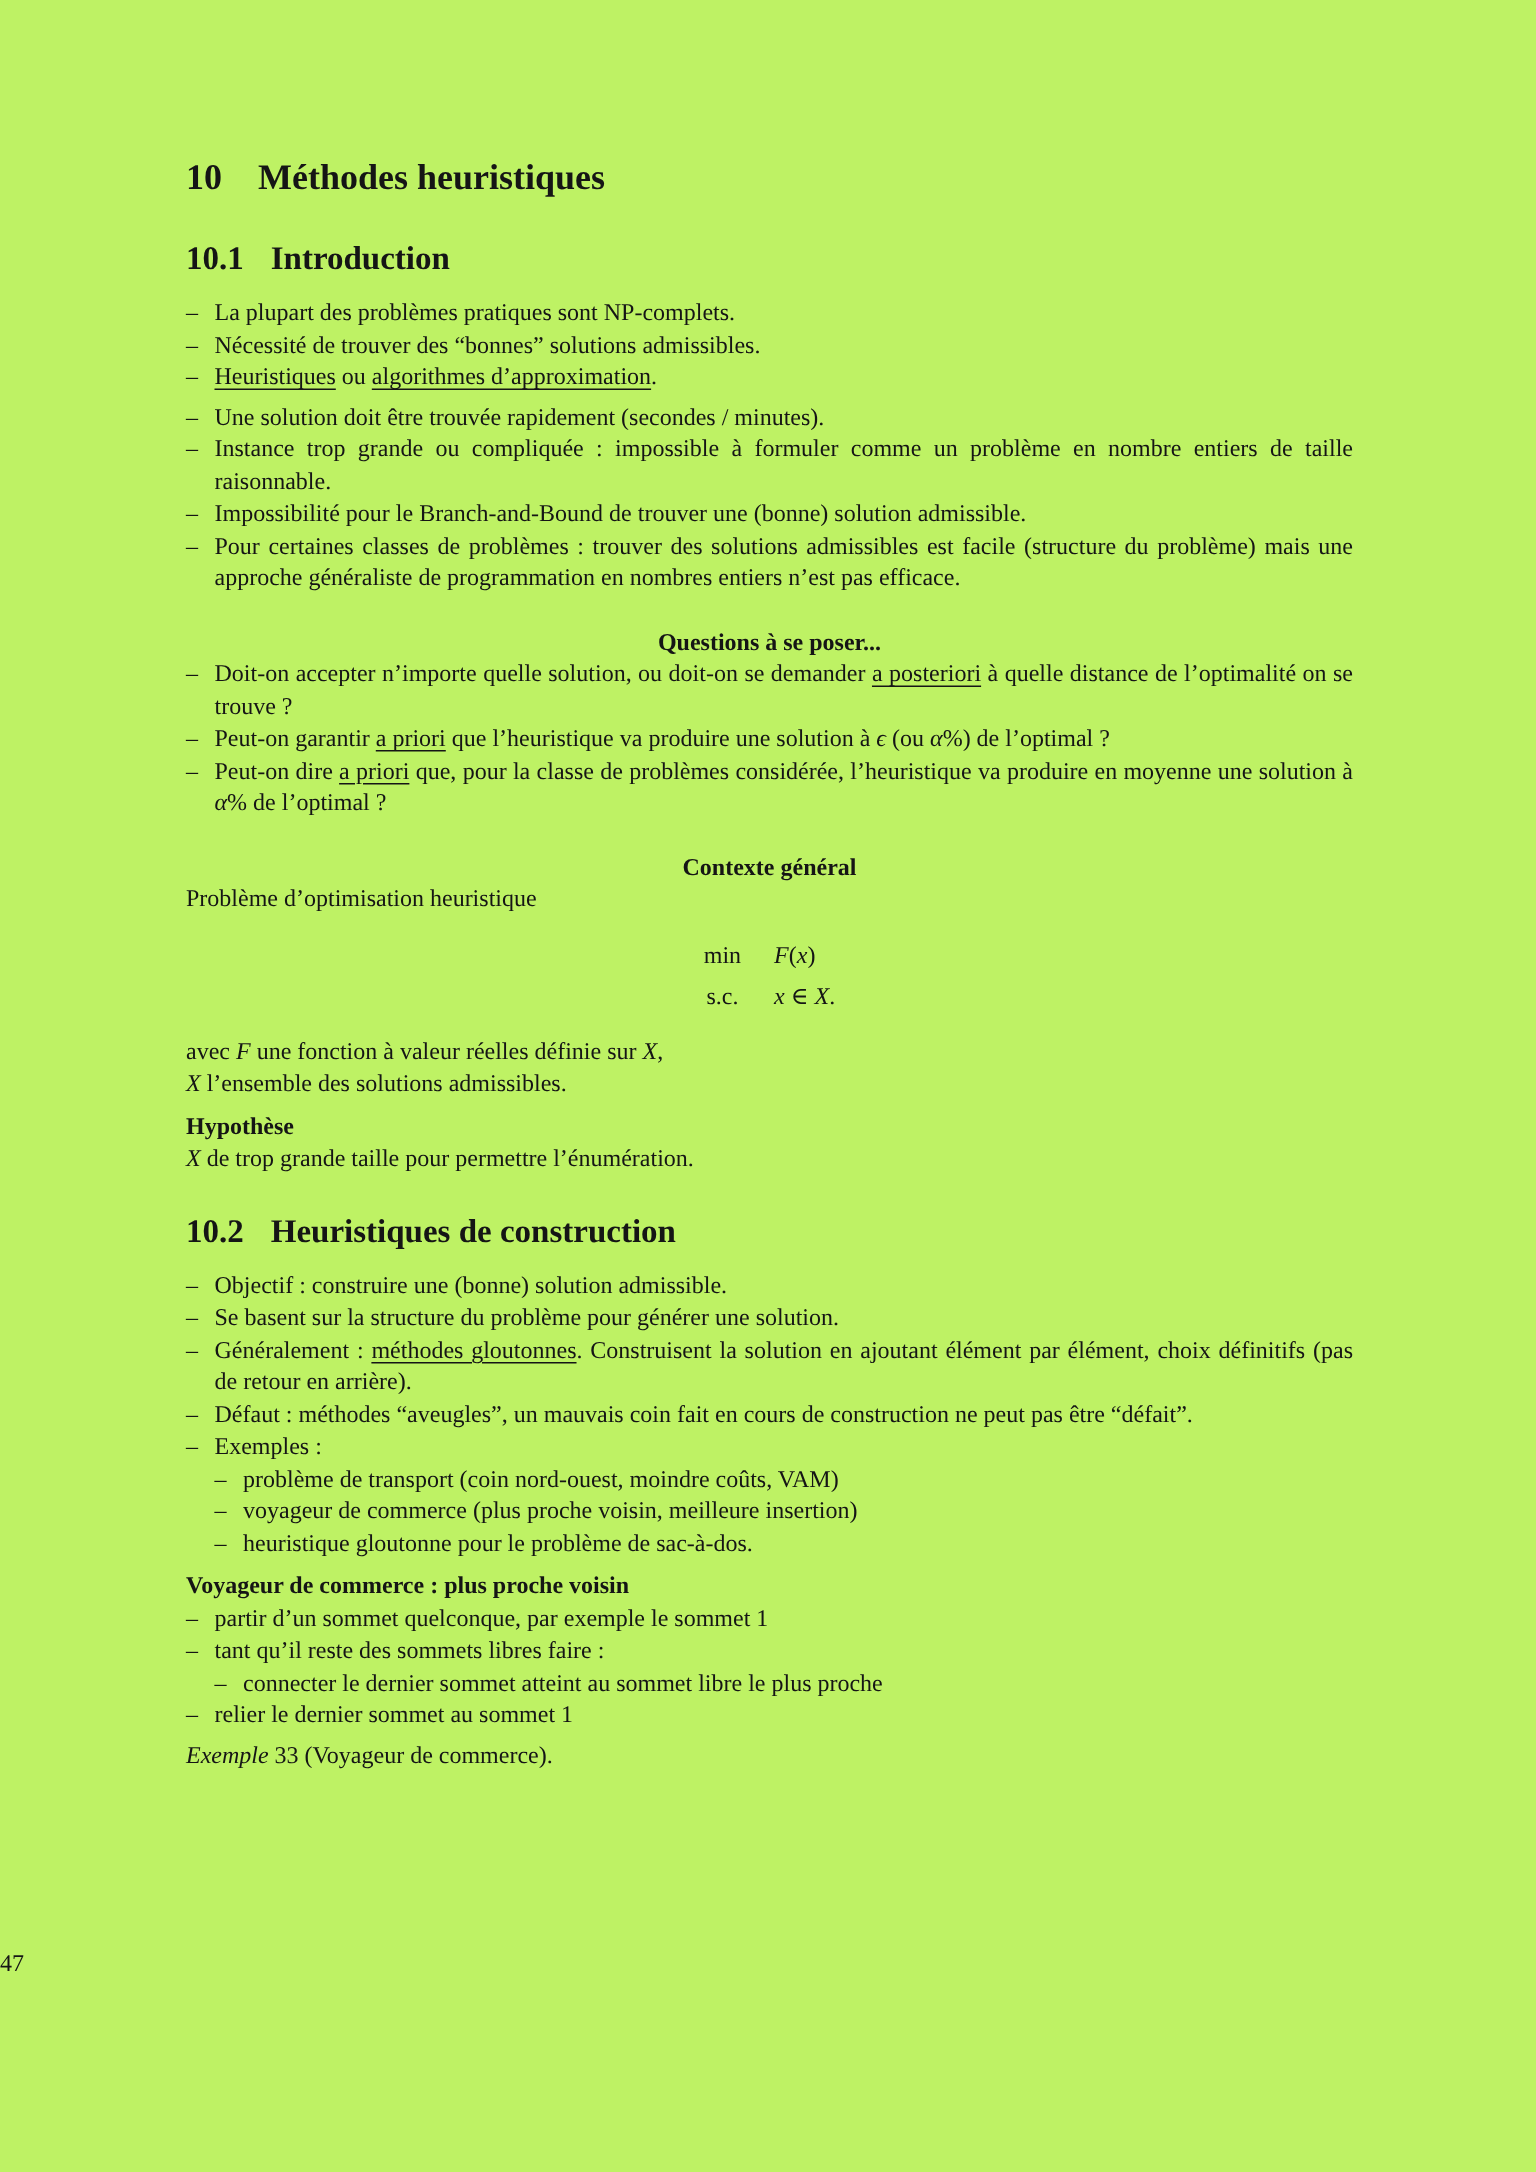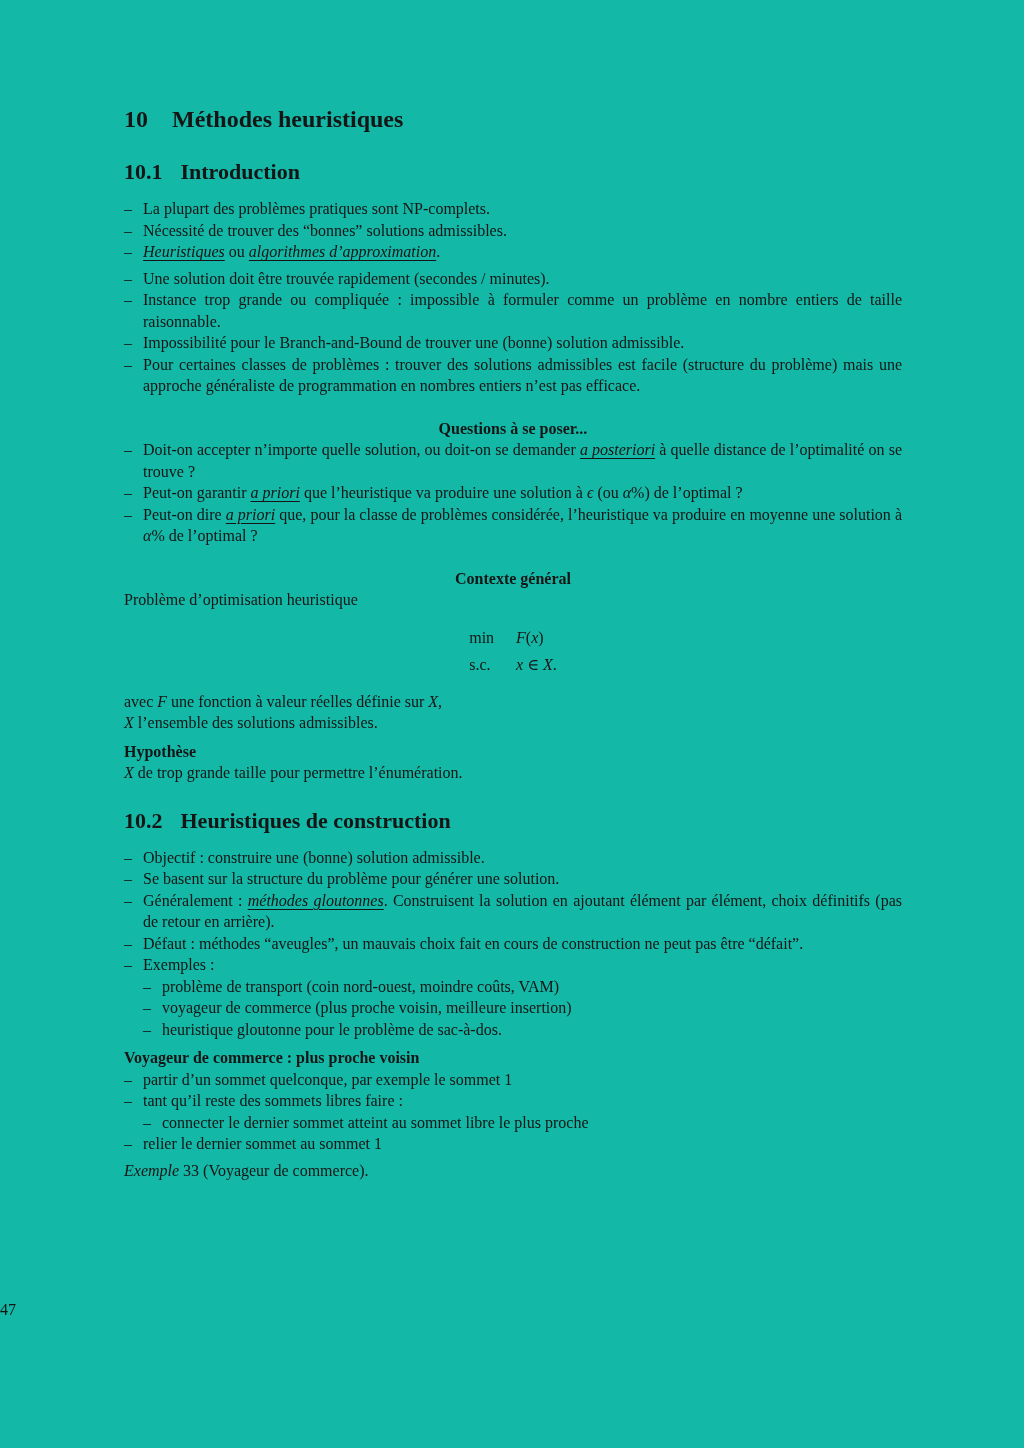--- a/index.html
+++ b/index.html
@@ -1,21 +1,21 @@
 <!DOCTYPE html>
 <html><head>
 <meta charset="utf-8">
 <style>
   html, body { margin: 0; padding: 0; background: #ffffff; }
   .page {
     position: relative;
     width: 1024px;
     height: 1448px;
     box-sizing: border-box;
-    background: #14b8a6;
+    background: #bef264;
     color: #151515;
     font-family: "Liberation Serif", "DejaVu Serif", serif;
     font-size: 16px;
     line-height: 21.5px;
     padding: 104px 122px 0 124px;
     overflow: hidden;
   }
   h1.sec {
     font-size: 24px;
     line-height: 30px;
@@ -39,23 +39,23 @@
   .itext { flex: 1 1 auto; text-align: justify; }
   .para { margin: 0; }
   .mathblock {
     display: grid;
     grid-template-columns: auto auto;
     column-gap: 22px;
     row-gap: 6px;
     width: fit-content;
     margin: 16px auto 15px auto;
   }
-  .mlabel { text-align: left; }
+  .mlabel { text-align: center; }
   .it { font-style: italic; }
-  .ul { text-decoration: underline; text-underline-offset: 3px; text-decoration-thickness: 1px; font-style: italic; }
+  .ul { text-decoration: underline; text-underline-offset: 3px; text-decoration-thickness: 1px; }
   .exline { margin-top: 2px; }
   .pagenum {
     position: absolute;
     left: 0; right: 0;
     top: 1299px;
   }
 </style>
 </head>
 <body>
 
@@ -141,21 +141,21 @@
     <div class="item">
       <span class="dash">–</span>
       <div class="itext"><span>Se basent sur la structure du problème pour générer une solution.</span></div>
     </div>
     <div class="item">
       <span class="dash">–</span>
       <div class="itext"><span>Généralement : </span><span class="ul">méthodes gloutonnes</span><span>. Construisent la solution en ajoutant élément par élément, choix définitifs (pas de retour en arrière).</span></div>
     </div>
     <div class="item">
       <span class="dash">–</span>
-      <div class="itext"><span>Défaut : méthodes “aveugles”, un mauvais choix fait en cours de construction ne peut pas être “défait”.</span></div>
+      <div class="itext"><span>Défaut : méthodes “aveugles”, un mauvais coin fait en cours de construction ne peut pas être “défait”.</span></div>
     </div>
     <div class="item">
       <span class="dash">–</span>
       <div class="itext">
         <span>Exemples :</span>
         <div class="item">
           <span class="dash">–</span>
           <div class="itext"><span>problème de transport (coin nord-ouest, moindre coûts, VAM)</span></div>
         </div>
         <div class="item">

